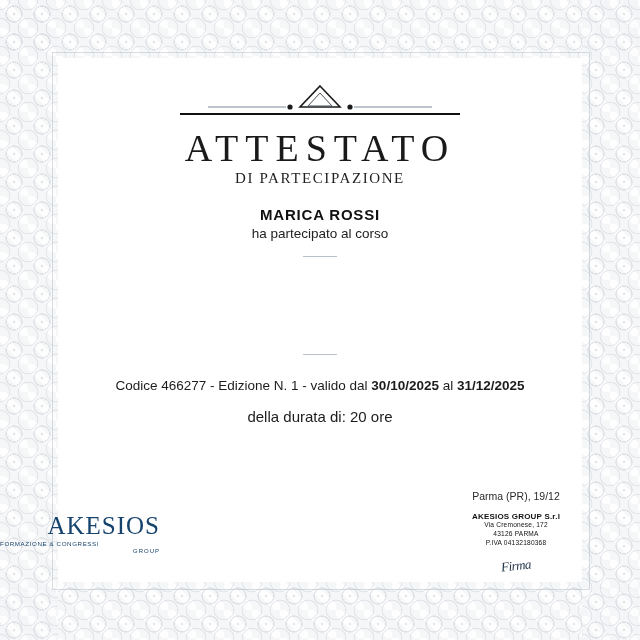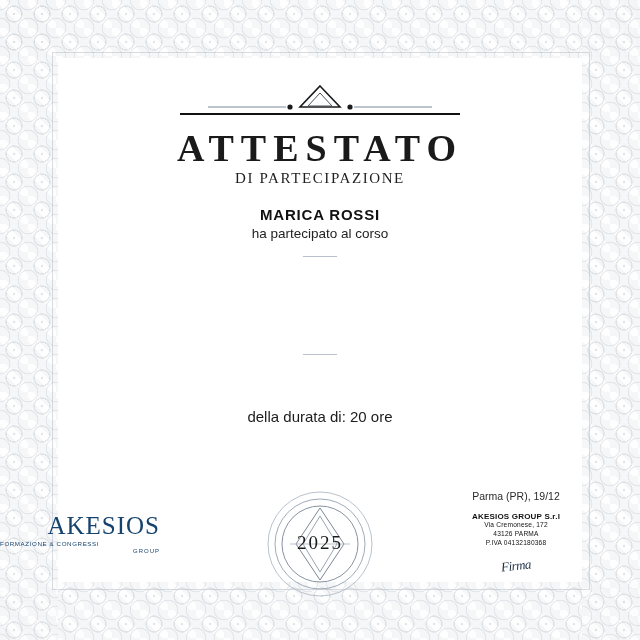--- a/index.html
+++ b/index.html
@@ -84,21 +84,21 @@
   }
 
   .title {
     position: absolute;
     left: 0; top: 68px;
     width: 524px;
     text-align: center;
     font-family: "Liberation Serif", serif;
     font-size: 38px;
     letter-spacing: 7px;
-    font-weight: 700;
+    font-weight: 400;
     color: #1a1a1a;
   }
   .subtitle {
     position: absolute;
     left: 0; top: 112px;
     width: 524px;
     text-align: center;
     font-family: "Liberation Serif", serif;
     font-size: 15px;
     letter-spacing: 1.6px;
@@ -275,33 +275,25 @@
     <div class="subtitle">DI PARTECIPAZIONE</div>
 
     <div class="recipient">MARICA ROSSI</div>
     <div class="participated">ha partecipato al corso</div>
 
     <div class="divider-small divider-a"></div>
 
 
     <div class="divider-small divider-b"></div>
 
+    <div class="code-line">
+      <span>Codice 466277 - Edizione N. 1 - valido dal </span><b>30/10/2025</b><span> al </span><b>31/12/2025</b>
+    </div>
     <div class="duration-line">della durata di: 20 ore</div>
 
-    <div class="seal">
-      <svg width="108" height="108" viewBox="0 0 108 108">
-        <circle cx="54" cy="54" r="52" fill="none" stroke="#b9c2cc" stroke-width="1"></circle>
-        <circle cx="54" cy="54" r="45" fill="none" stroke="#9fabba" stroke-width="1"></circle>
-        <circle cx="54" cy="54" r="38" fill="#ffffff" stroke="#8793a3" stroke-width="1"></circle>
-        <polygon points="54,18 78,54 54,90 30,54" fill="none" stroke="#7c8795" stroke-width="1"></polygon>
-        <polygon points="54,26 71,54 54,82 37,54" fill="none" stroke="#9aa5b3" stroke-width="1"></polygon>
-        <line x1="24" y1="54" x2="84" y2="54" stroke="#aab4c0" stroke-width="0.8"></line>
-      </svg>
-      <div class="seal-year">2025</div>
-    </div>
 
     <div class="logo">
       <div class="logo-name">AKESIOS</div>
       <div class="logo-tag">FORMAZIONE &amp; CONGRESSI</div>
       <div class="logo-sub">GROUP</div>
     </div>
 
     <div class="sign-block">
       <div class="sign-place">Parma (PR), 19/12</div>
       <div class="company-name">AKESIOS GROUP S.r.l</div>

